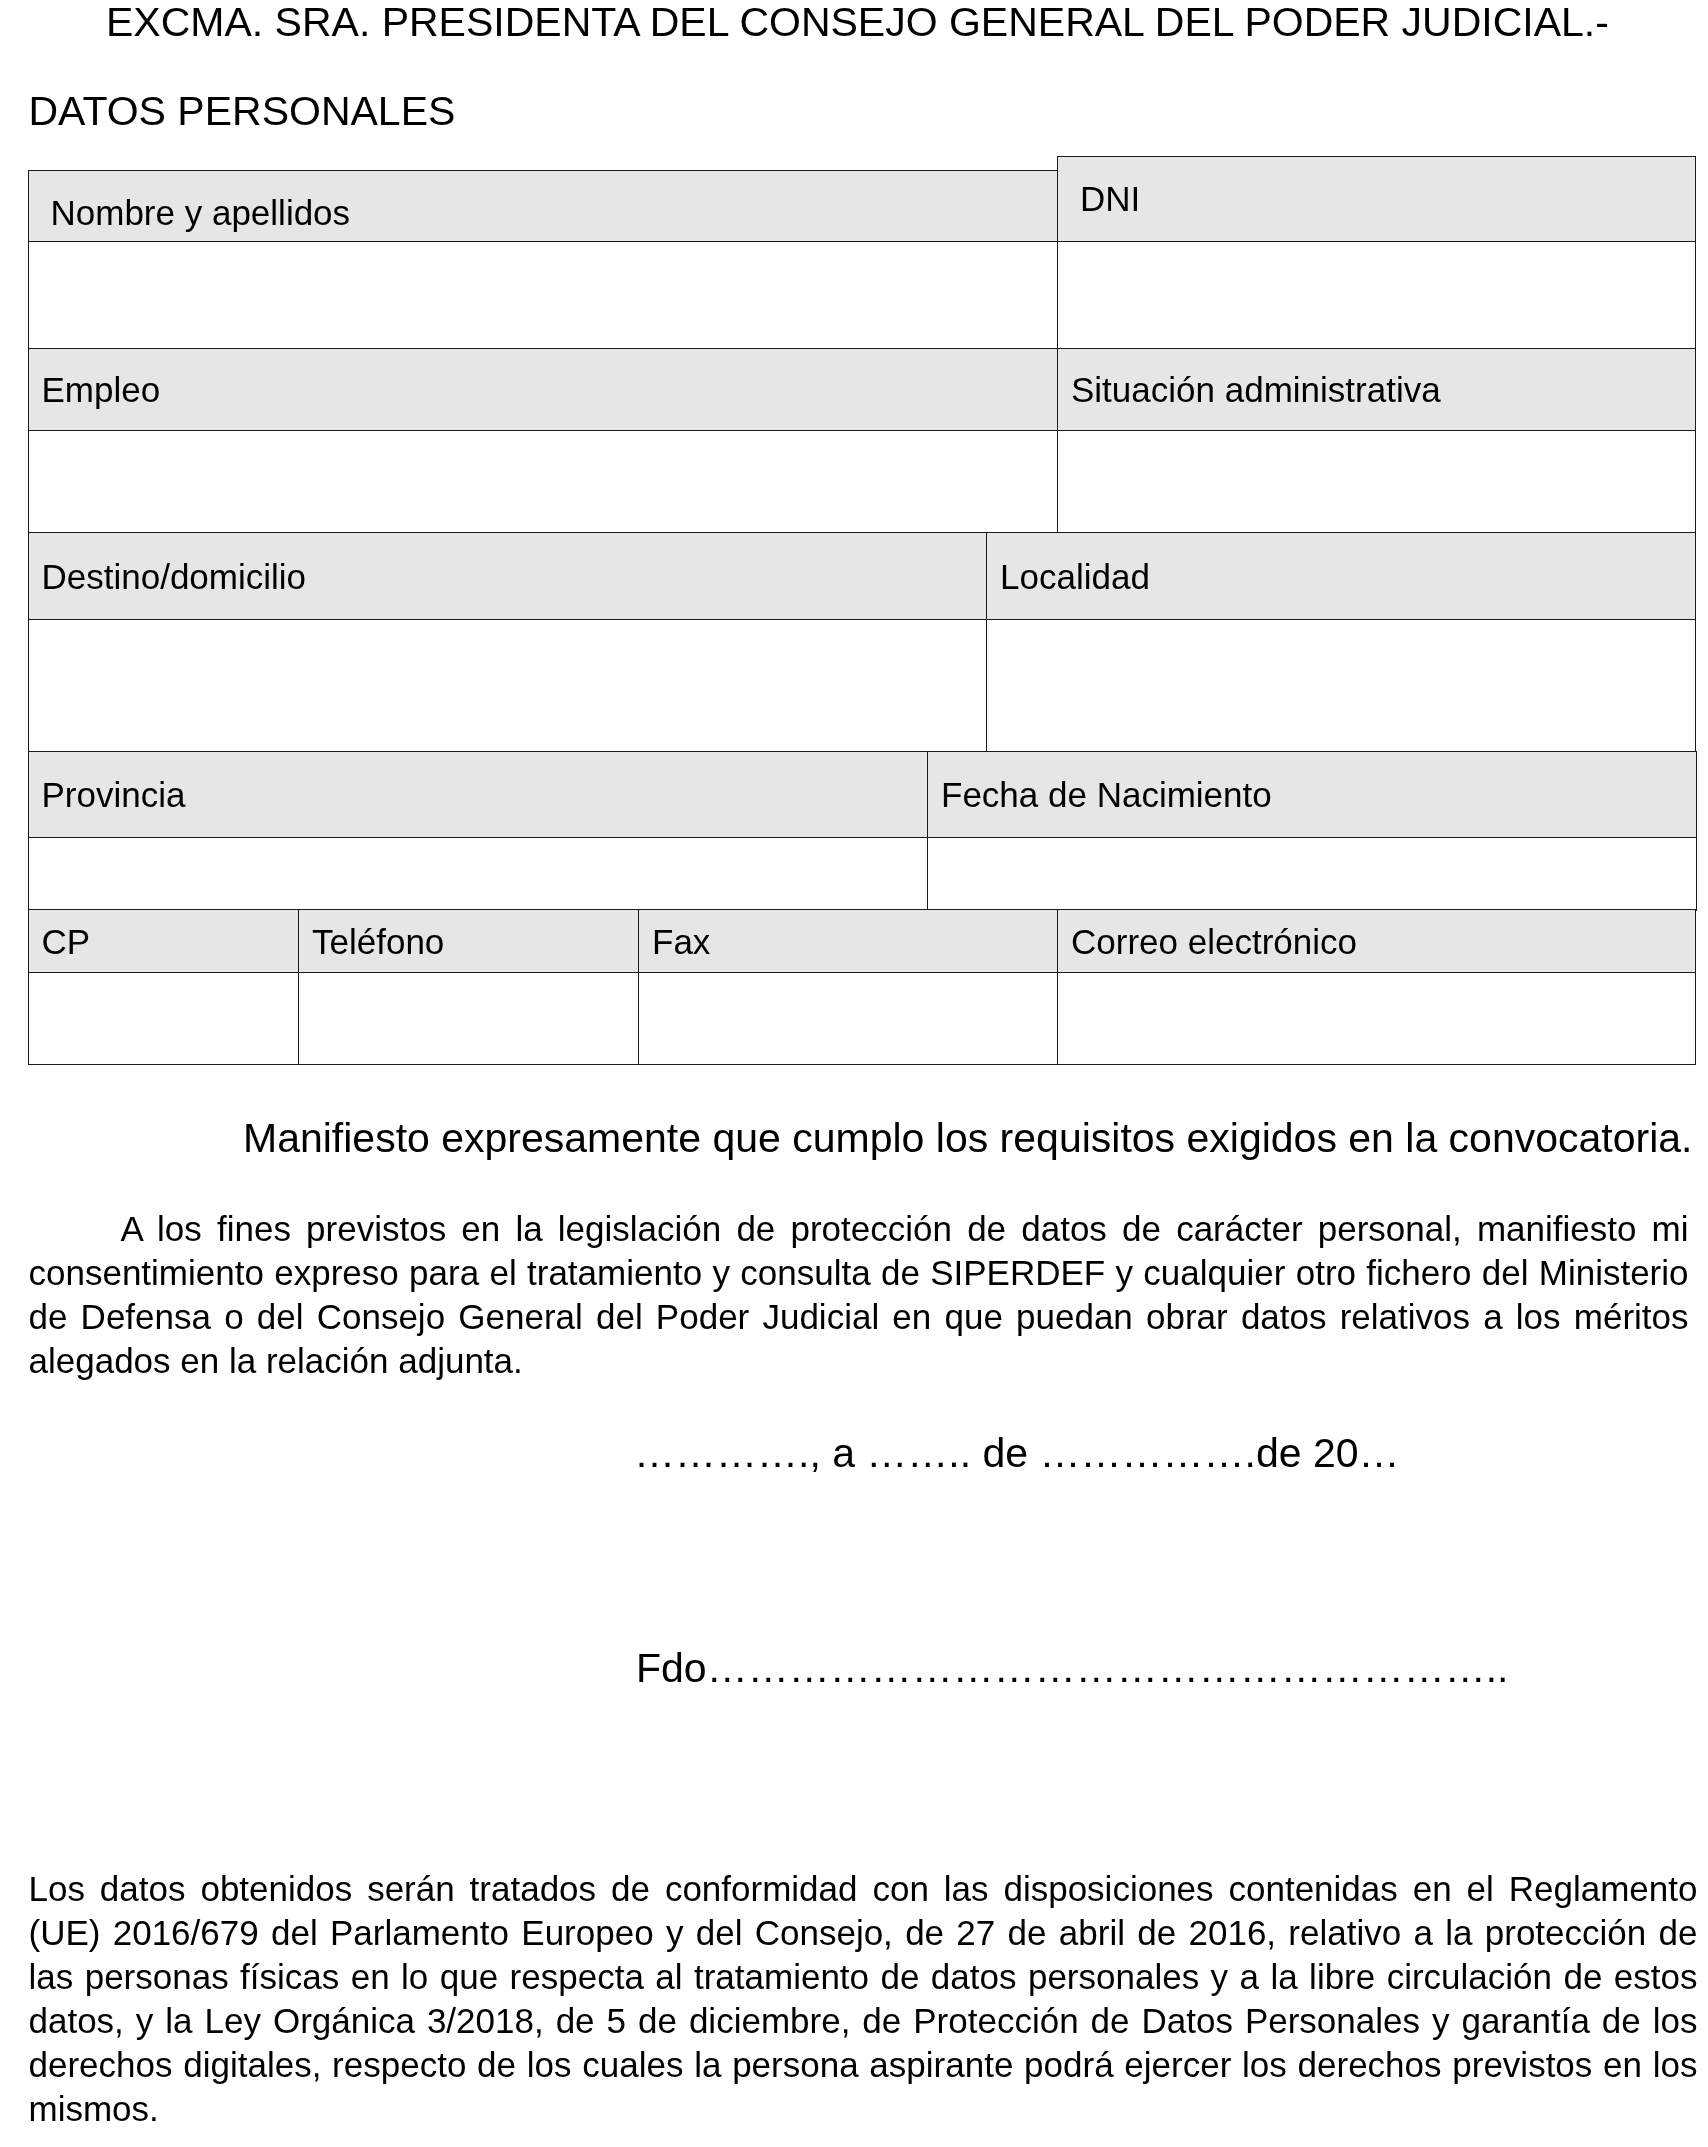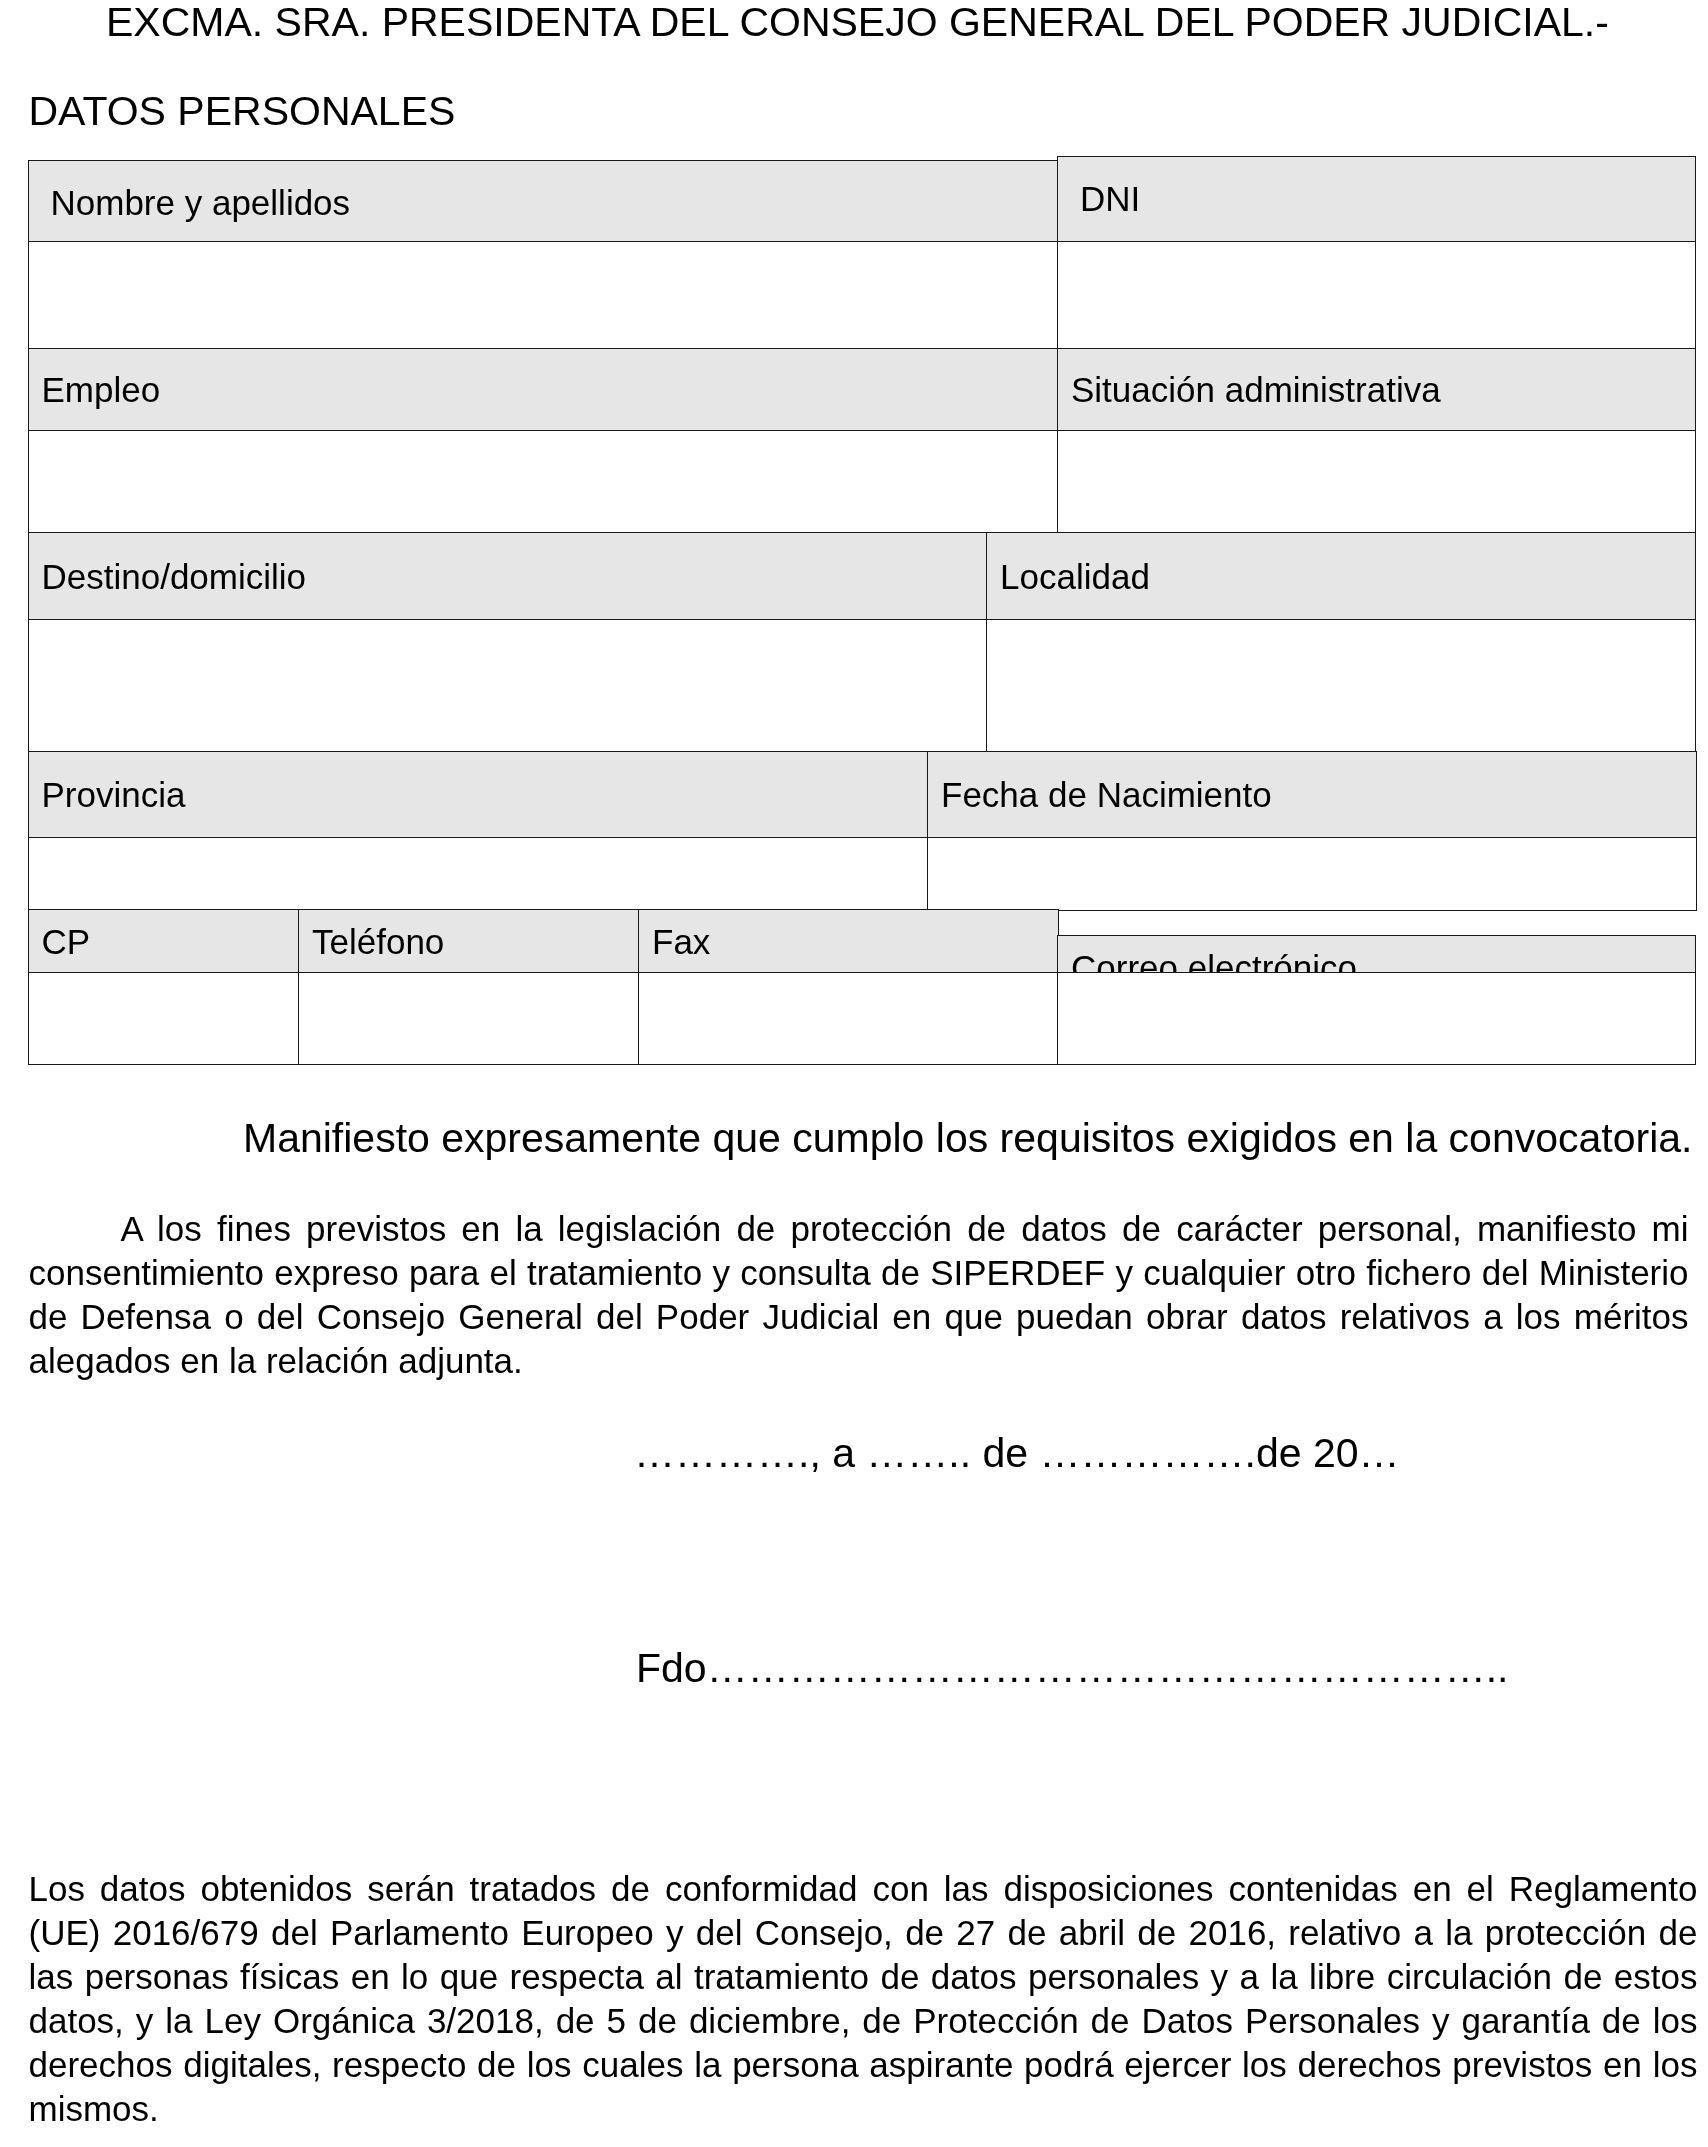--- a/index.html
+++ b/index.html
@@ -33,21 +33,21 @@
   #footer { top: 1867px; width: 1669px; }
 </style>
 </head>
 <body>
 
 <div id="title" class="abs txt">EXCMA. SRA. PRESIDENTA DEL CONSEJO GENERAL DEL PODER JUDICIAL.-</div>
 <div id="section" class="abs txt">DATOS PERSONALES</div>
 
 <div>
 
-  <div class="cell hdr" style="left:27.5px;top:160px;width:1031px;height:86px;">
+  <div class="cell hdr" style="left:27.5px;top:170px;width:1031px;height:86px;">
     <span class="lbl" style="left:22px">Nombre y apellidos</span>
   </div>
   <div class="cell hdr" style="left:1057px;top:156px;width:639px;height:86px;">
     <span class="lbl" style="left:22px">DNI</span>
   </div>
   <div class="cell input" style="left:27.5px;top:241px;width:1031px;height:109px;">
     <span></span>
   </div>
   <div class="cell input" style="left:1057px;top:241px;width:639px;height:109px;">
     <span></span>
@@ -94,21 +94,21 @@
 
   <div class="cell hdr" style="left:27.5px;top:909px;width:272px;height:65px;">
     <span class="lbl">CP</span>
   </div>
   <div class="cell hdr" style="left:298px;top:909px;width:343px;height:65px;">
     <span class="lbl">Teléfono</span>
   </div>
   <div class="cell hdr" style="left:638px;top:909px;width:421px;height:65px;">
     <span class="lbl">Fax</span>
   </div>
-  <div class="cell hdr" style="left:1057px;top:909px;width:639px;height:65px;margin-top:26px;">
+  <div class="cell hdr" style="left:1057px;top:909px;width:639px;height:65px;">
     <span class="lbl">Correo electrónico</span>
   </div>
   <div class="cell input" style="left:27.5px;top:972px;width:272px;height:93px;">
     <span></span>
   </div>
   <div class="cell input" style="left:298px;top:972px;width:343px;height:93px;">
     <span></span>
   </div>
   <div class="cell input" style="left:638px;top:972px;width:421px;height:93px;">
     <span></span>

